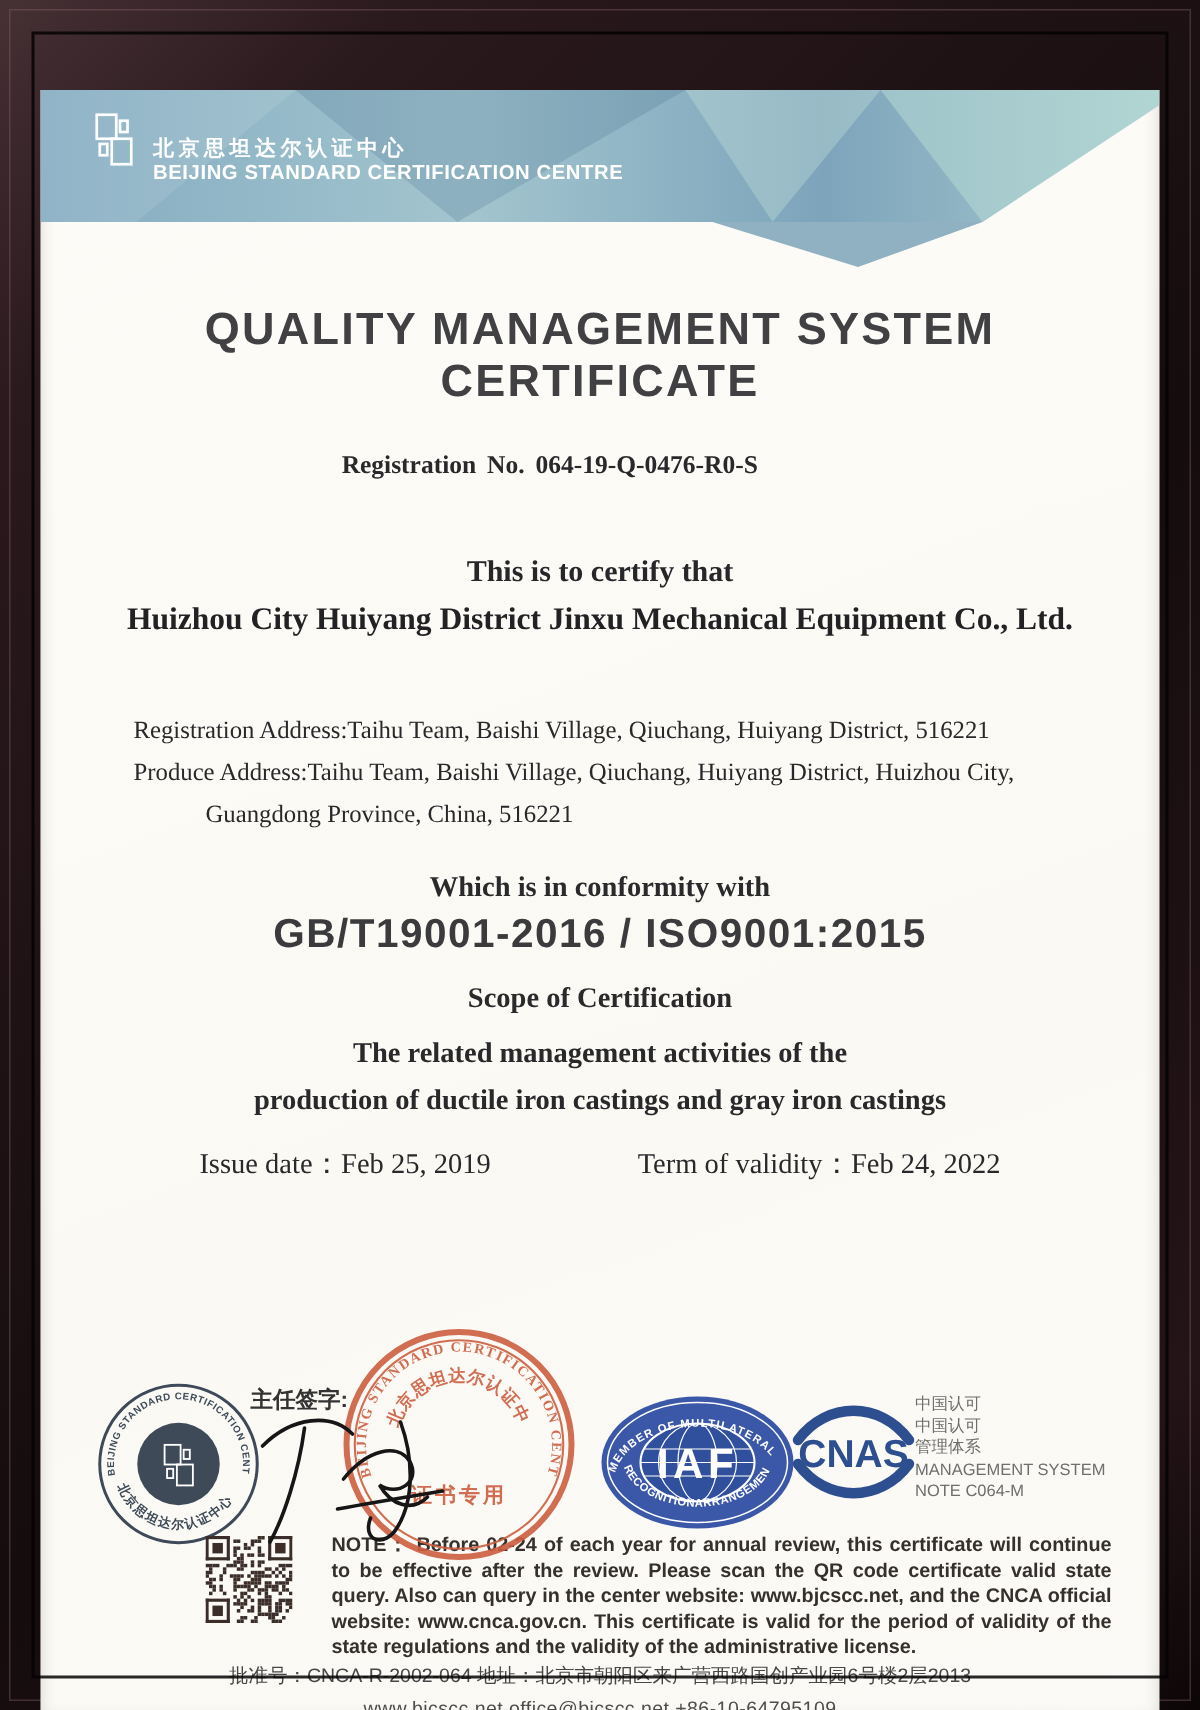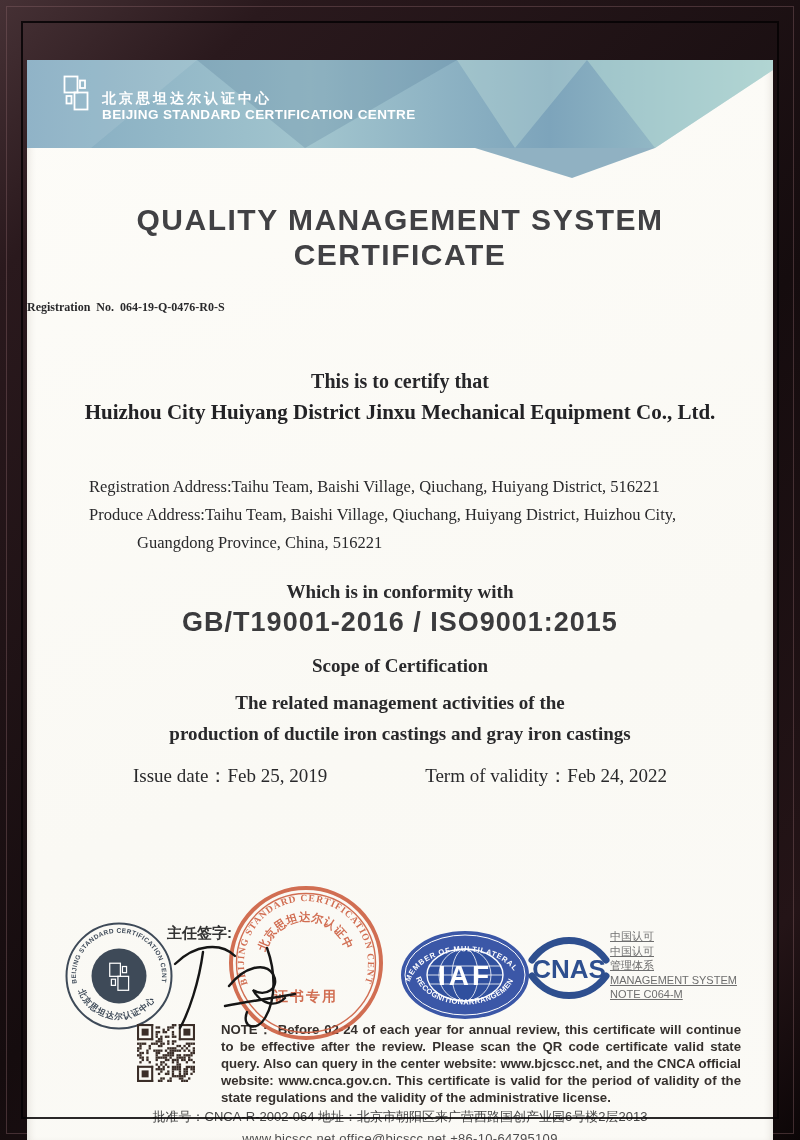--- a/index.html
+++ b/index.html
@@ -36,22 +36,22 @@
   .logo-cn { font-size:14px; font-weight:700; letter-spacing:3px; line-height:16px; }
   .logo-en { font-size:13.5px; font-weight:700; letter-spacing:0.4px; line-height:17px; }
 
   .abs { position:absolute; left:0; right:0; }
   .center { text-align:center; }
 
   .cert-title {
     top:142px; font-family:"Liberation Sans", sans-serif; font-weight:700;
     font-size:30px; line-height:35px; letter-spacing:1.5px; color:#414144;
   }
-  .reg-line { top:240px; text-align:left; padding-right:67px;
-    font-weight:700; font-size:12px; color:#29292b; word-spacing:3px; }
+  .reg-line { top:240px; text-align:center; padding-right:67px;
+    font-weight:700; font-size:17px; color:#29292b; word-spacing:3px; }
 
   .certify-intro { top:310px; font-weight:700; font-size:20px; color:#27272a; }
   .company-name { top:340px; font-weight:700; font-size:21px; color:#222225; }
   .credit-row { top:379px; text-align:right; padding-right:42px; font-size:17px; color:#2b2b2d; }
   .credit-row .val { margin-left:14px; }
 
   .addr-block { top:413px; left:62px; right:30px; font-size:16.5px; line-height:28px; color:#29292b; }
   .addr-cont { padding-left:48px; }
 
   .conformity { top:521px; font-weight:700; font-size:19px; color:#2a2a2c; }
@@ -65,21 +65,21 @@
   
   .seal-zone { position:absolute; top:822px; left:0; width:100%; height:180px; }
   .navy-seal { position:absolute; left:37px; top:39px; }
   .director-label { position:absolute; left:140px; top:42px;
     font-family:"Liberation Sans", sans-serif; font-weight:700; font-size:15px; color:#333; }
   .signature { position:absolute; left:140px; top:50px; z-index:6; }
   .red-stamp { position:absolute; left:200px; top:2px; opacity:0.90; z-index:5; }
   .iaf-logo { position:absolute; left:371px; top:46px; }
   .cnas-logo { position:absolute; left:498px; top:54px; }
   .cnas-text { position:absolute; left:583px; top:47px;
-    font-family:"Liberation Sans", sans-serif; font-size:11px; line-height:14.5px; color:#6e6e6e;text-decoration:underline; }
+    font-family:"Liberation Sans", sans-serif; font-size:11px; line-height:14.5px; color:#6e6e6e; }
 
   
   .qr-note-zone { position:absolute; top:962px; left:0; width:100%; height:90px; }
   .qr-code { position:absolute; left:110px; top:2px; }
   .note-para { position:absolute; left:194px; top:0; width:520px;
     font-family:"Liberation Sans", sans-serif; font-weight:700;
     font-size:13.2px; line-height:16.9px; color:#35302d; text-align:justify; }
 
   .approval-line { top:1048px; font-family:"Liberation Sans", sans-serif; font-size:13px; color:#474747; }
   .contact-line { top:1071px; font-family:"Liberation Sans", sans-serif; font-size:13px; color:#4d4d4d; letter-spacing:0.3px; }

